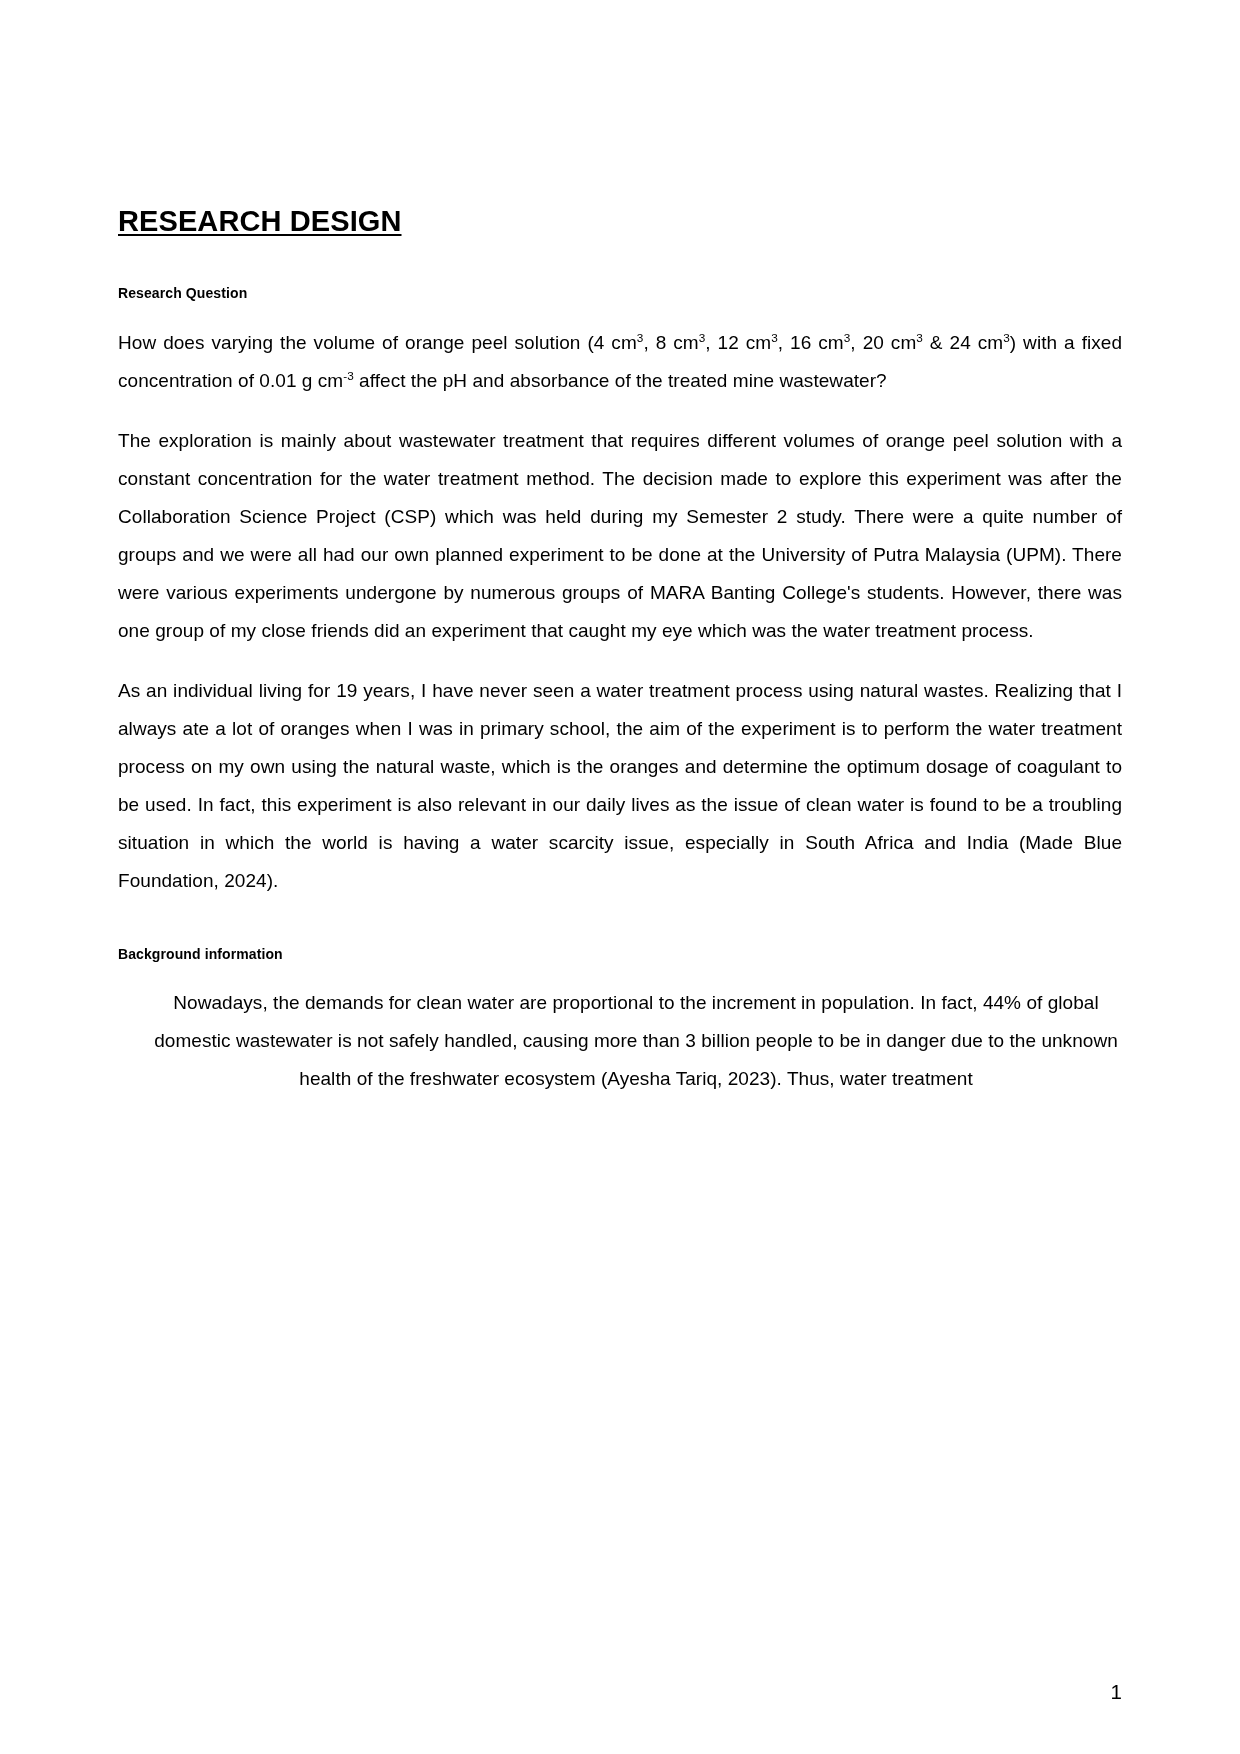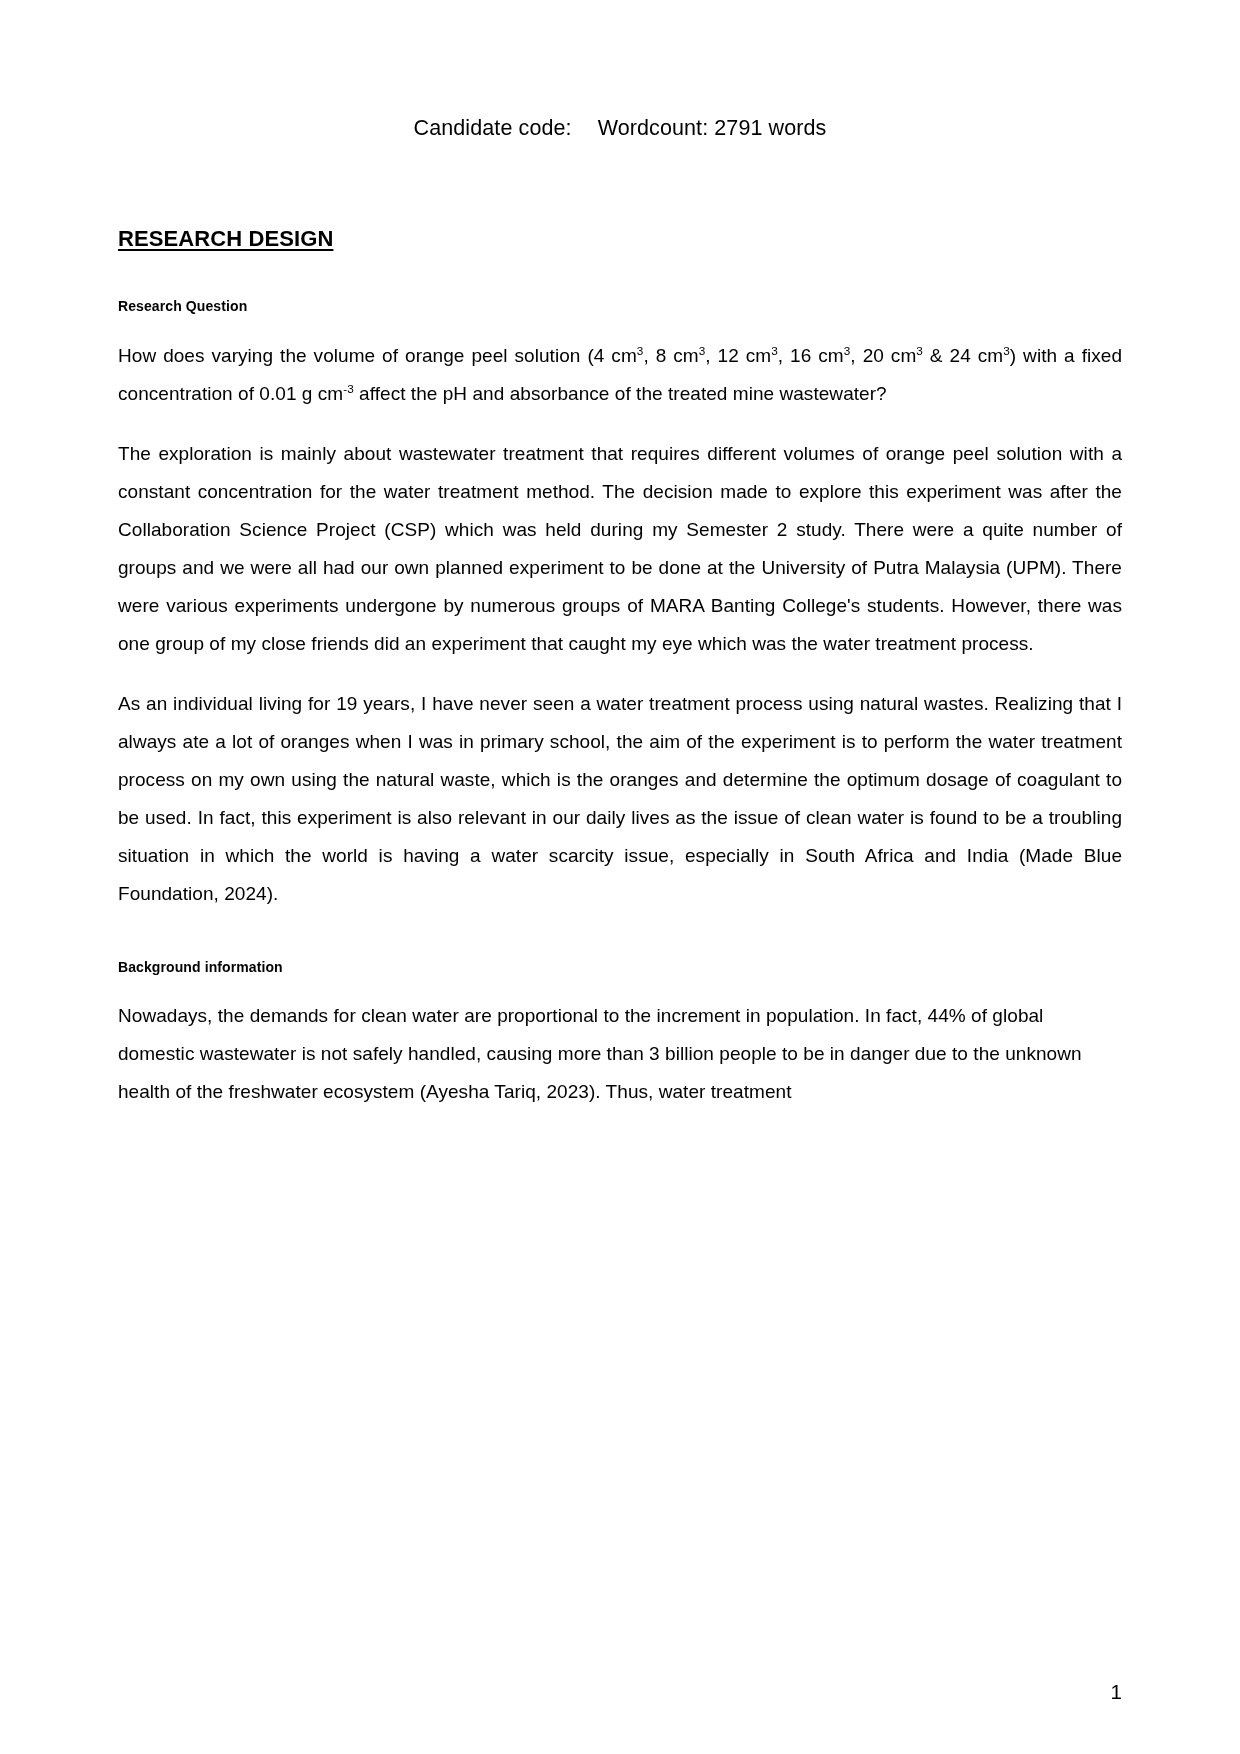--- a/index.html
+++ b/index.html
@@ -33,21 +33,21 @@
   }
   .doc-title {
     text-align: center;
     font-weight: bold;
     font-size: 20.5px;
     line-height: 1.95;
     margin: 96px 52px 0 52px;
     letter-spacing: 0.15px;
   }
   h1.section-title {
-    font-size: 22px;
+    font-size: 29px;
     font-weight: bold;
     text-decoration: underline;
     text-underline-offset: 3px;
     margin: 86px 0 0 0;
     line-height: 1.2;
     letter-spacing: 0.1px;
   }
   h2.sub-title {
     font-size: 14px;
     font-weight: bold;
@@ -56,43 +56,41 @@
     letter-spacing: 0.1px;
   }
   p.body-text {
     font-size: 19px;
     line-height: 2.0;
     margin: 22px 0 0 0;
     text-align: justify;
     letter-spacing: 0.05px;
   }
   p.body-text.left {
-    text-align: left;
+    text-align: center;
+    margin-left: 32px;
   }
   sup {
     font-size: 0.62em;
     vertical-align: super;
     line-height: 0;
   }
   .page-number {
     position: absolute;
     right: 118px;
     bottom: 52px;
     font-size: 20.5px;
     line-height: 1;
   }
 </style>
 </head>
 <body>
 
 <div class="page">
 
-  <div class="header-line">
-    <span>Candidate code:</span><span class="gap"></span><span>Wordcount: 2791 words</span>
-  </div>
 
 
   <h1 class="section-title">RESEARCH DESIGN</h1>
 
   <h2 class="sub-title">Research Question</h2>
 
   <p class="body-text"><span>How does varying the volume of orange peel solution (4 cm</span><sup>3</sup><span>, 8 cm</span><sup>3</sup><span>, 12 cm</span><sup>3</sup><span>, 16 cm</span><sup>3</sup><span>, 20 cm</span><sup>3</sup><span> &amp; 24 cm</span><sup>3</sup><span>) with a fixed concentration of 0.01 g cm</span><sup>-3</sup><span> affect the pH and absorbance of the treated mine wastewater?</span></p>
 
 
   <p class="body-text">The exploration is mainly about wastewater treatment that requires different volumes of orange peel solution with a constant concentration for the water treatment method. The decision made to explore this experiment was after the Collaboration Science Project (CSP) which was held during my Semester 2 study. There were a quite number of groups and we were all had our own planned experiment to be done at the University of Putra Malaysia (UPM). There were various experiments undergone by numerous groups of MARA Banting College's students. However, there was one group of my close friends did an experiment that caught my eye which was the water treatment process.</p>

